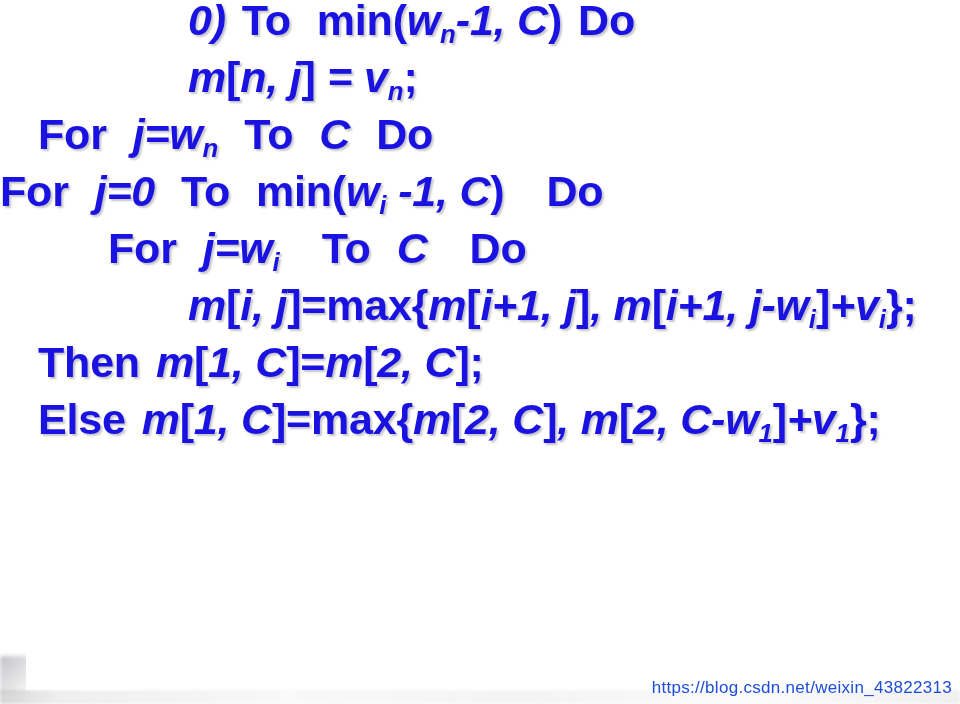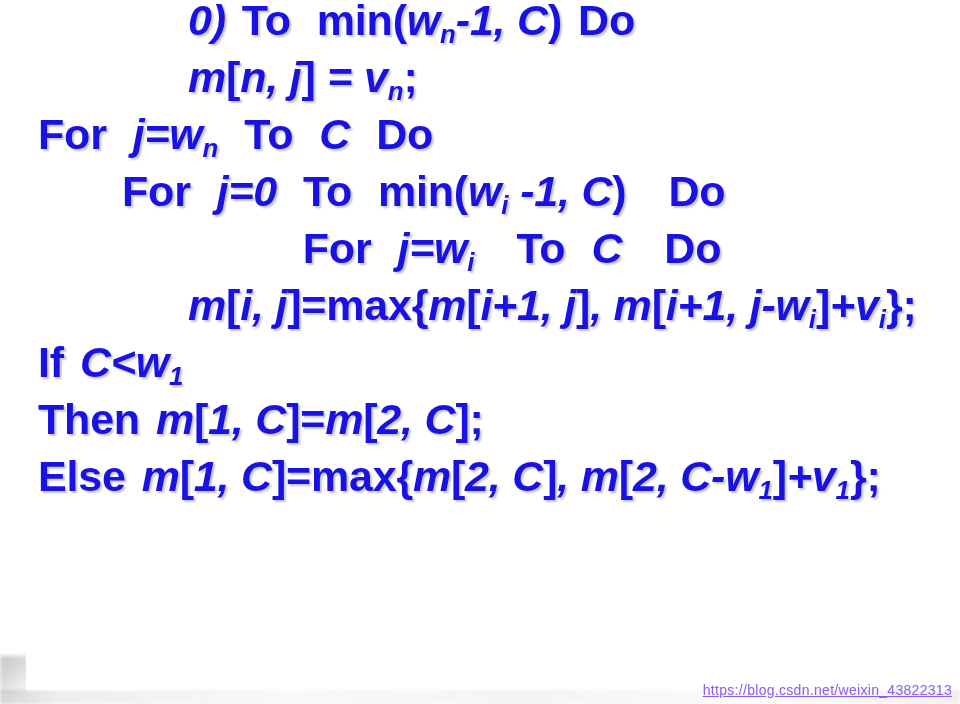--- a/index.html
+++ b/index.html
@@ -37,22 +37,22 @@
     font-size: 43px;
     font-weight: bold;
     color: #1a12e0;
     letter-spacing: -0.2px;
     text-shadow: 2px 2px 2px rgba(150,150,160,0.55);
     line-height: 57px;
   }
 
   
   .ind0  { padding-left: 38px; }
-  .ind1  { padding-left: 122px; }
-  .ind2  { padding-left: 64px; text-align: center; }
+  .ind1  { }
+  .ind2  { padding-left: 108px; }
   .ind3  { padding-left: 188px; }
 
   
   .kw   { font-style: normal; }
   .id   { font-style: italic; }
 
   .sp   { display: inline-block; width: 16px; }
   .sp2  { display: inline-block; width: 26px; }
 
   sub {
@@ -62,27 +62,26 @@
     position: relative;
     top: 0.32em;
     letter-spacing: 0;
   }
 
   
   #watermark {
     position: absolute;
     right: 8px;
     bottom: 6px;
-    font-size: 14px;
-    color: #8b5cf6;
+    font-size: 17px;
+    color: #1d4ed8;
     font-family: "Liberation Sans", sans-serif;
     letter-spacing: 0.3px;
     white-space: nowrap;
     pointer-events: none;
-    text-decoration: underline;
   }
 
   #bottom-smudge {
     position: absolute;
     left: 0;
     bottom: 0;
     width: 960px;
     height: 14px;
     background: linear-gradient(to right,
         rgba(120,120,125,0.30) 0%,
@@ -143,23 +142,20 @@
 
 
     <div class="line ind2">
       <span class="kw">For</span><span class="sp2"></span><span class="id">j=w</span><sub>i</sub><span class="sp2"></span><span class="sp"></span><span class="kw">To</span><span class="sp2"></span><span class="id">C</span><span class="sp2"></span><span class="sp"></span><span class="kw">Do</span>
     </div>
 
     <div class="line ind3">
       <span class="id">m</span><span class="kw">[</span><span class="id">i,&nbsp;j</span><span class="kw">]=max{</span><span class="id">m</span><span class="kw">[</span><span class="id">i+1,&nbsp;j</span><span class="kw">]</span><span class="id">, m</span><span class="kw">[</span><span class="id">i+1,&nbsp;j-w</span><sub>i</sub><span class="kw">]</span><span class="id">+v</span><sub>i</sub><span class="kw">};</span>
     </div>
 
-    <div class="line ind0">
-      <span class="kw">If</span><span class="sp"></span><span class="id">C&lt;w</span><sub>1</sub>
-    </div>
 
     <div class="line ind0">
       <span class="kw">Then</span><span class="sp"></span><span class="id">m</span><span class="kw">[</span><span class="id">1,&nbsp;C</span><span class="kw">]=</span><span class="id">m</span><span class="kw">[</span><span class="id">2,&nbsp;C</span><span class="kw">];</span>
     </div>
 
     <div class="line ind0">
       <span class="kw">Else</span><span class="sp"></span><span class="id">m</span><span class="kw">[</span><span class="id">1,&nbsp;C</span><span class="kw">]=max{</span><span class="id">m</span><span class="kw">[</span><span class="id">2,&nbsp;C</span><span class="kw">]</span><span class="id">, m</span><span class="kw">[</span><span class="id">2,&nbsp;C-w</span><sub>1</sub><span class="kw">]</span><span class="id">+v</span><sub>1</sub><span class="kw">};</span>
     </div>
 
   </div>

